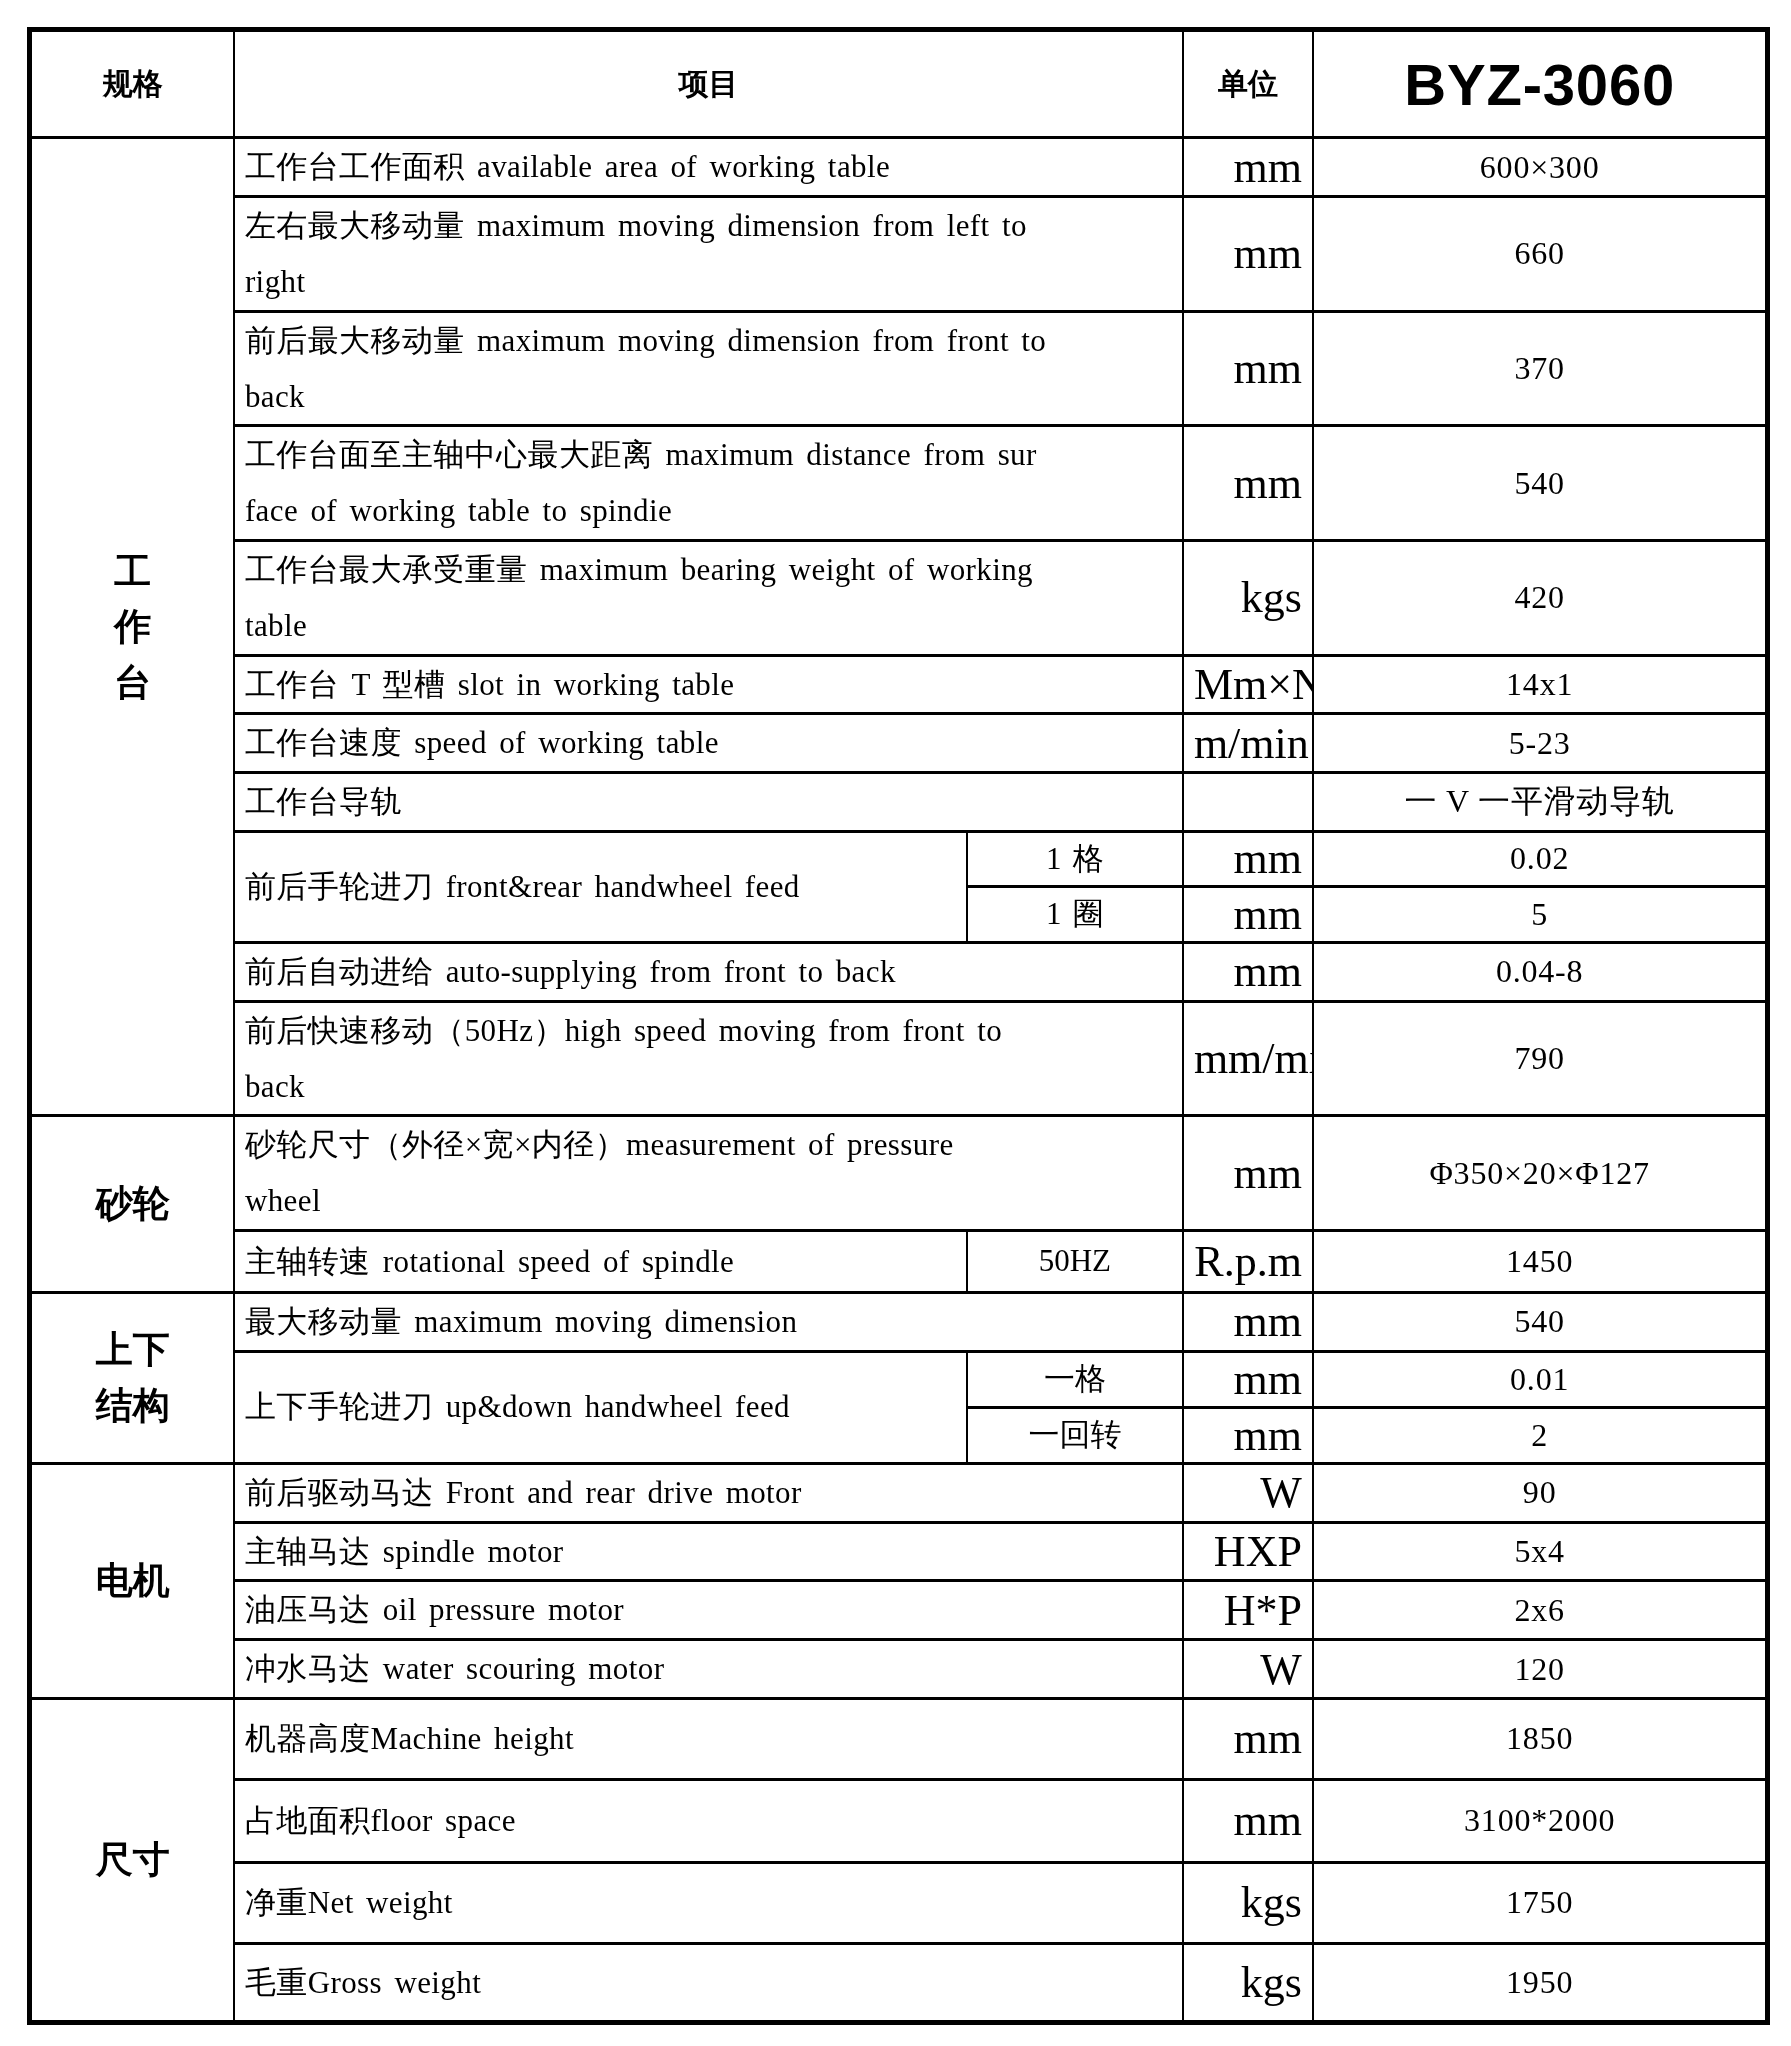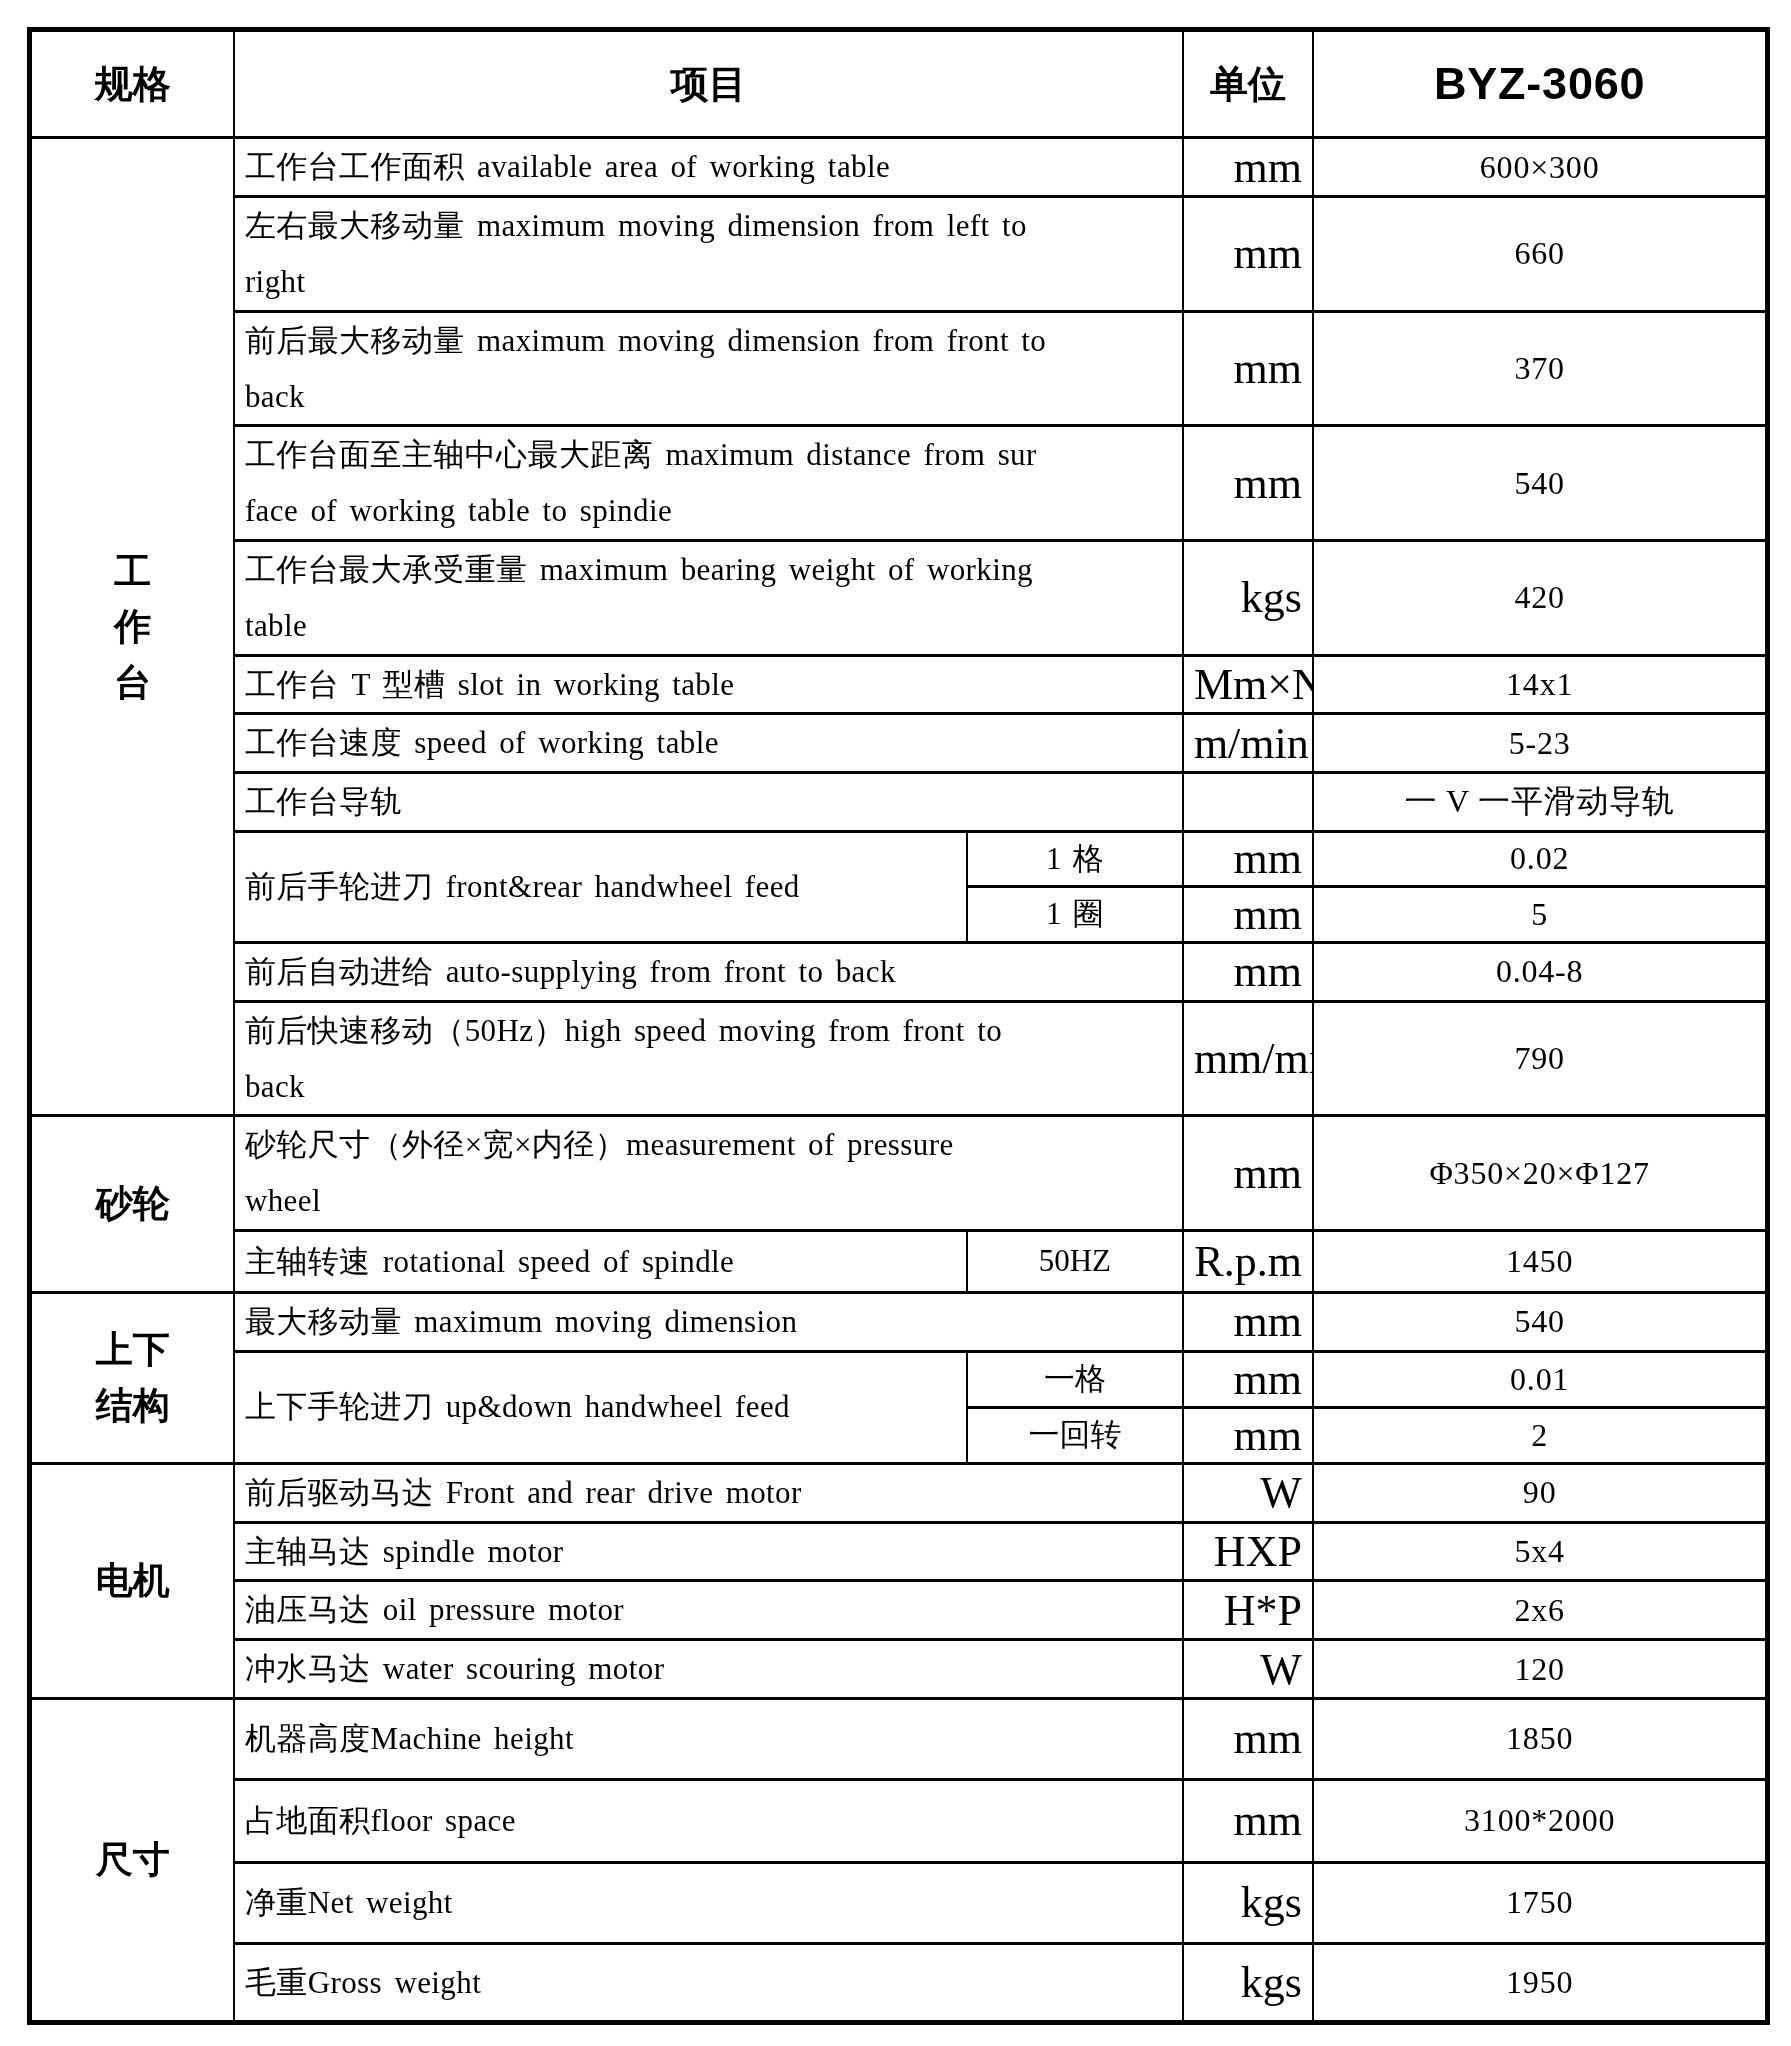--- a/index.html
+++ b/index.html
@@ -25,27 +25,27 @@
     border: 2.5px solid #000;
     border-top-width: 3.3px;
     border-bottom-width: 3.3px;
     padding: 0 10px;
     vertical-align: middle;
     overflow: hidden;
   }
   th.hdr {
     font-family: "Liberation Sans", "DejaVu Sans", sans-serif;
     font-weight: bold;
-    font-size: 38px;
+    font-size: 30px;
     text-align: center;
   }
   th.hdr-model {
     font-family: "Liberation Sans", "DejaVu Sans", sans-serif;
     font-weight: bold;
-    font-size: 45px;
+    font-size: 58px;
     text-align: center;
     letter-spacing: 0.8px;
   }
   td.glabel {
     font-family: "Liberation Sans", "DejaVu Sans", sans-serif;
     font-weight: bold;
     font-size: 37px;
     text-align: center;
     line-height: 1.5;
     white-space: pre-line;

